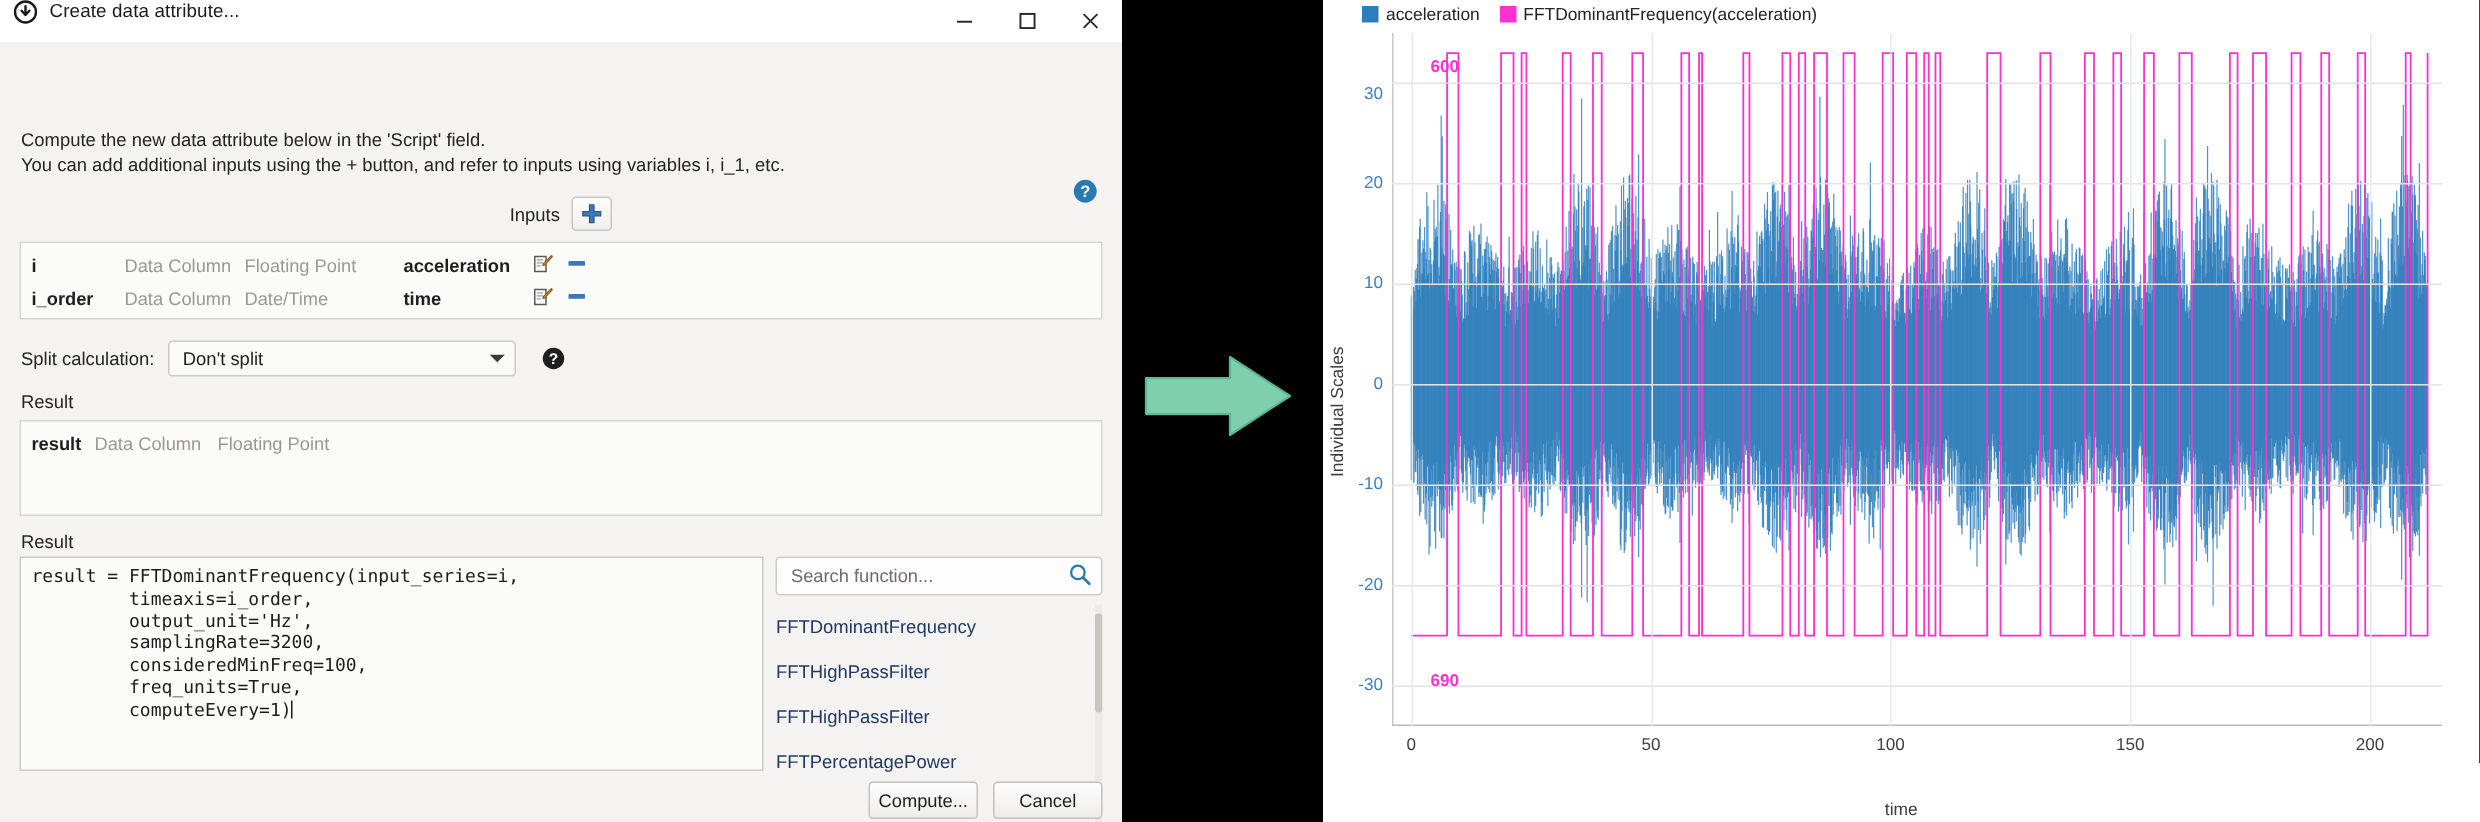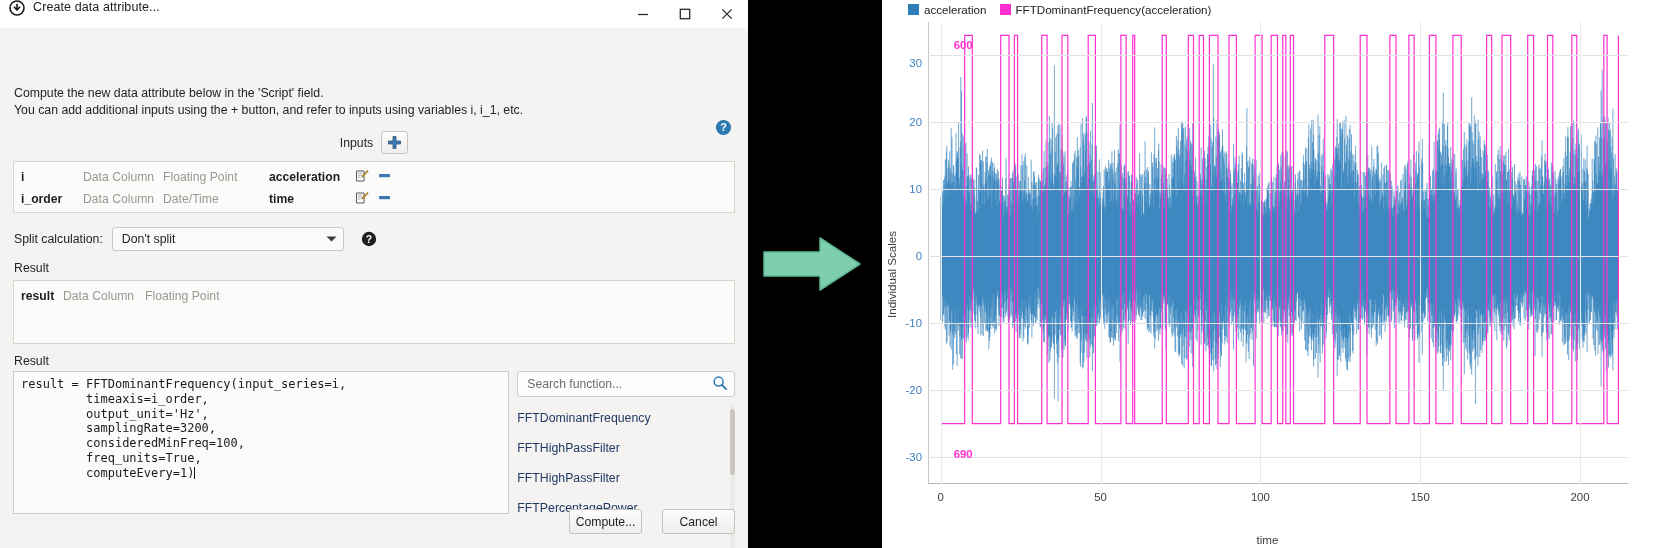--- a/index.html
+++ b/index.html
@@ -163,22 +163,22 @@
   }
   .list-scroll {
     position: absolute; right: 0; top: 6px;
     width: 5px; height: 66px; background: #c9c6c2; border-radius: 3px;
   }
   .list-scroll-track {
     position: absolute; right: 0; top: 0; width: 5px; height: 100%; background: #eceae8;
   }
 
   .btn-row {
-    position: absolute; right: 13px; bottom: 14px;
-    display: flex; gap: 20px;
+    position: absolute; right: 13px; bottom: 2px;
+    display: flex; gap: 10px;
   }
   .btn {
     width: 73px; height: 25px;
     background: linear-gradient(#fdfdfd,#eeedeb);
     border: 1px solid #c5c2be; border-radius: 3px;
     font-size: 12.2px; color: #1e1e1e;
     display: flex; align-items: center; justify-content: center;
     cursor: pointer;
     font-family: "Liberation Sans", sans-serif;
   }

